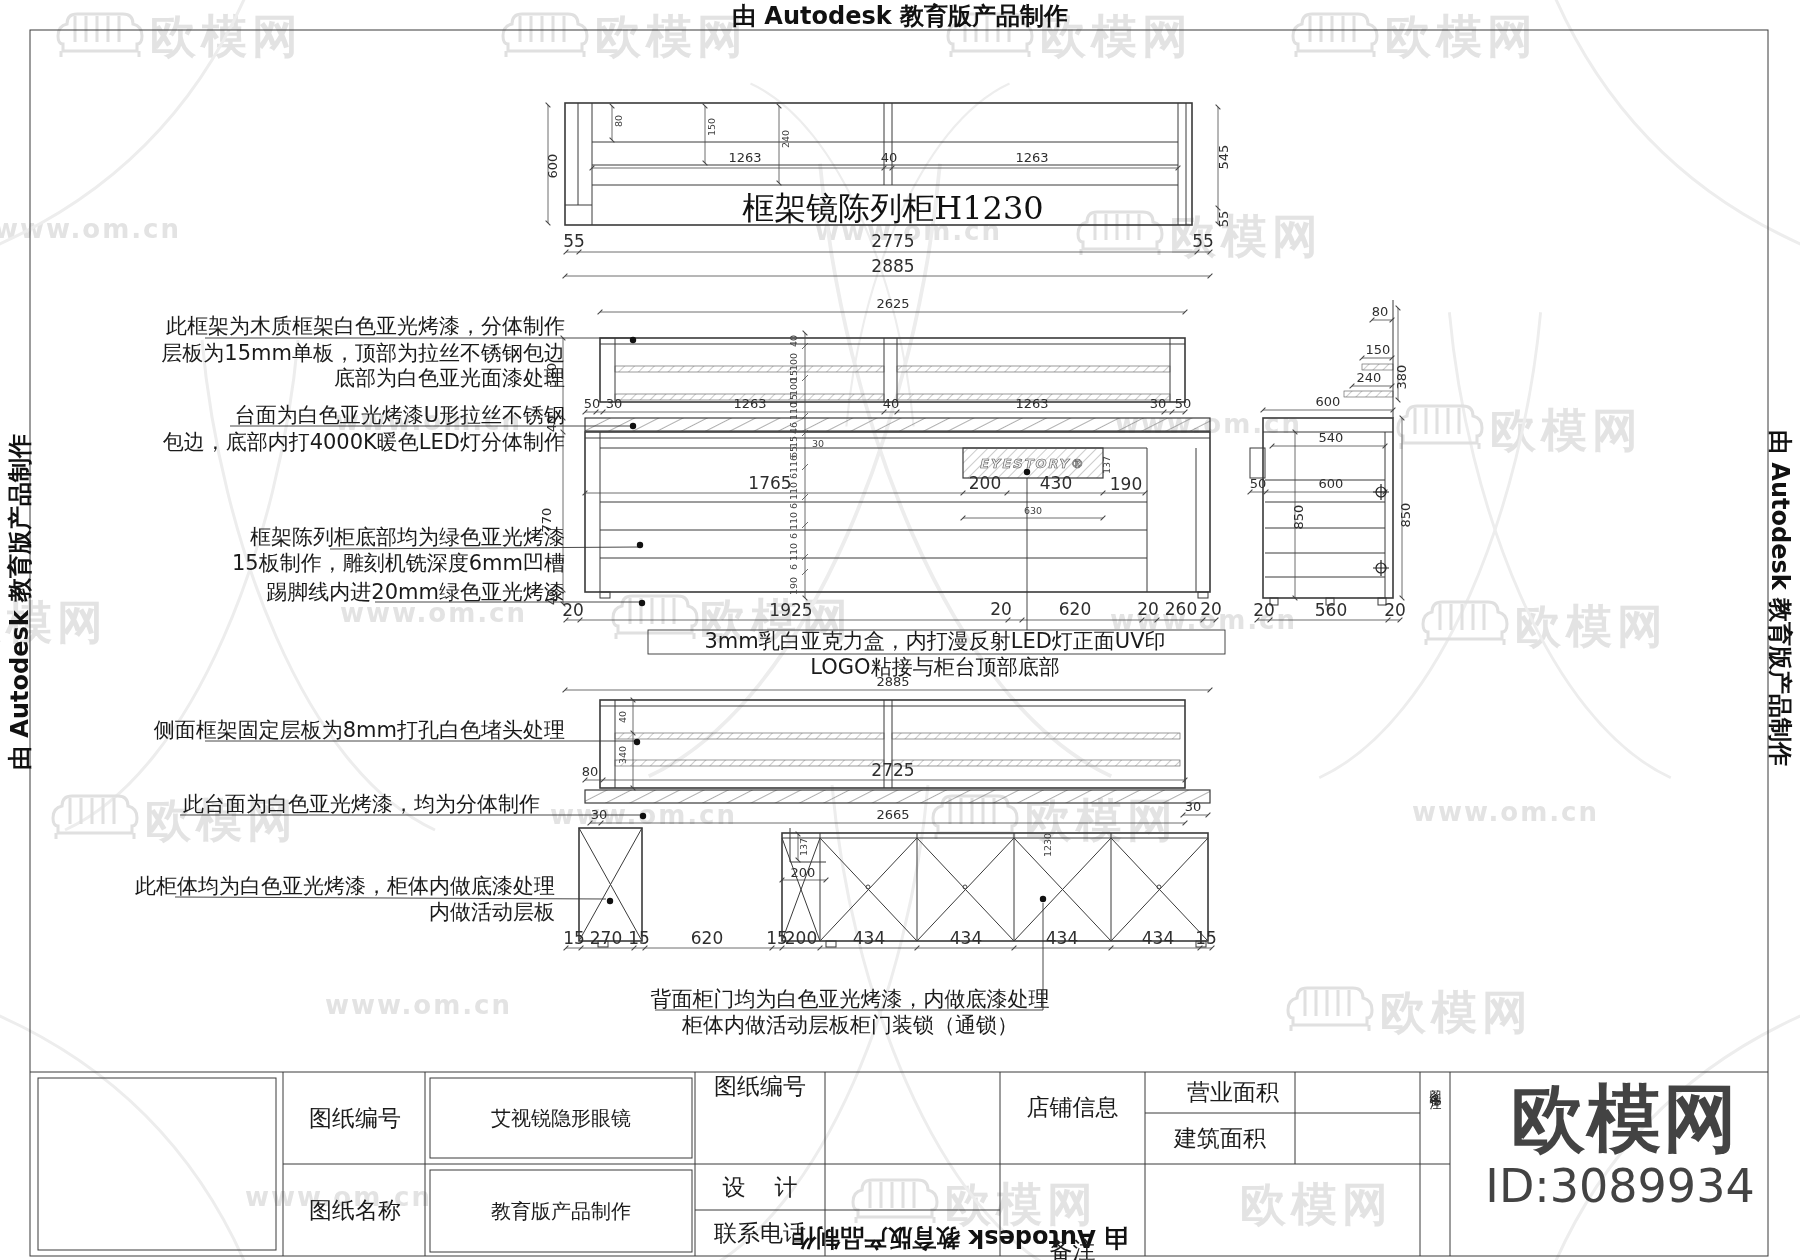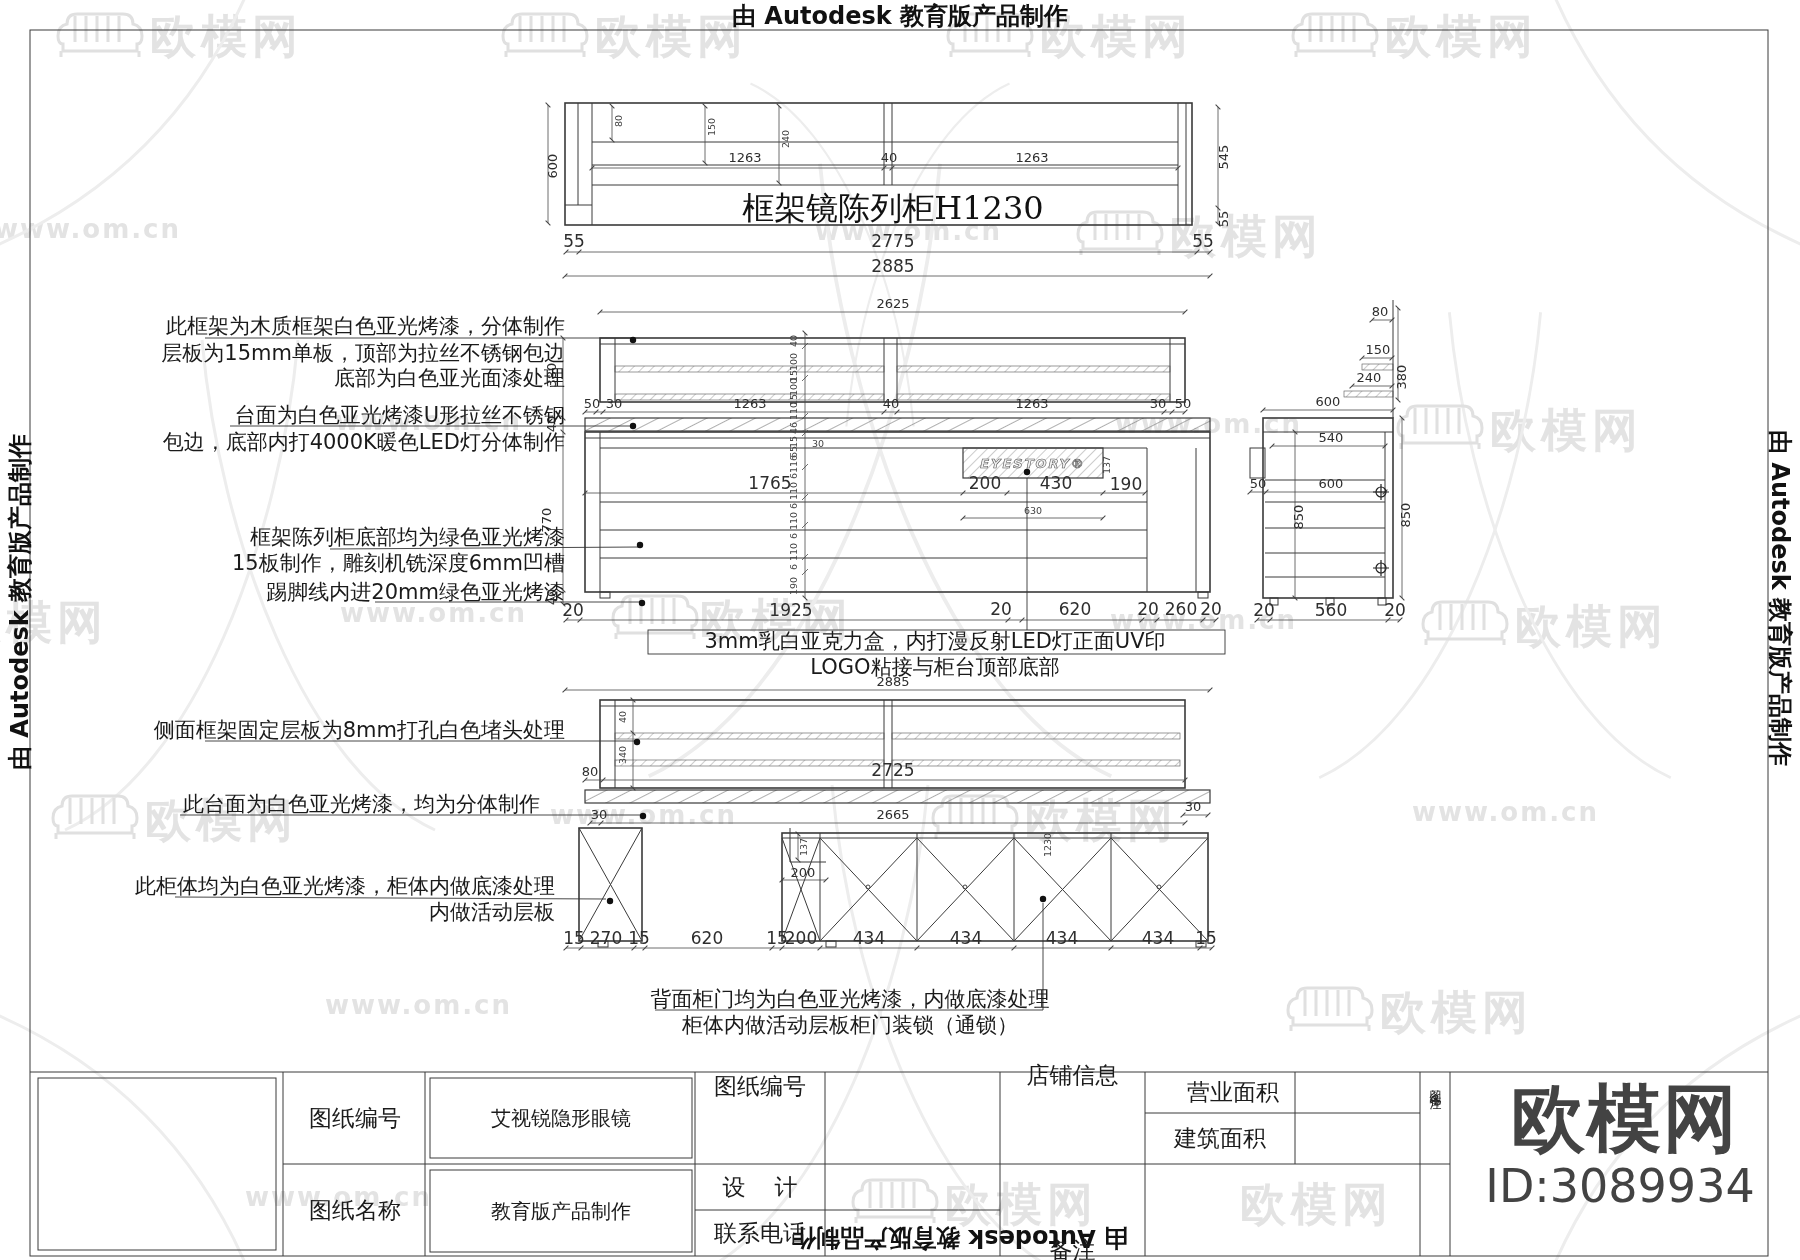--- a/index.html
+++ b/index.html
@@ -476,20 +476,20 @@
 <div class="credit vert-r" style="left:1796px;top:430px;width:330px;">由 Autodesk 教育版产品制作</div>
 <div class="credit flip" style="left:760px;top:1222px;width:400px;">由 Autodesk 教育版产品制作</div>
 
 <div class="tb tb-label" style="left:285px;top:1072px;width:140px;height:92px;">图纸编号</div>
 <div class="tb tb-value" style="left:430px;top:1078px;width:262px;height:80px;">艾视锐隐形眼镜</div>
 <div class="tb tb-label" style="left:285px;top:1164px;width:140px;height:92px;">图纸名称</div>
 <div class="tb tb-value" style="left:430px;top:1170px;width:262px;height:82px;">教育版产品制作</div>
 <div class="tb tb-label" style="left:695px;top:1040px;width:130px;height:92px;">图纸编号</div>
 <div class="tb tb-label" style="left:695px;top:1164px;width:130px;height:46px;">设    计</div>
 <div class="tb tb-label" style="left:695px;top:1210px;width:130px;height:46px;">联系电话</div>
-<div class="tb tb-label" style="left:1000px;top:1040px;width:145px;height:70px;">店铺信息</div>
+<div class="tb tb-label" style="left:1000px;top:1072px;width:145px;height:70px;">店铺信息</div>
 <div class="tb tb-label" style="left:1145px;top:1072px;width:176px;height:41px;">营业面积</div>
 <div class="tb tb-label" style="left:1145px;top:1113px;width:150px;height:51px;">建筑面积</div>
 <div class="tb tb-label" style="left:1000px;top:1164px;width:145px;height:92px;margin-top:40px;">备注</div>
 <div class="tb tb-note" style="left:1421px;top:1075px;width:28px;height:95px;">图纸备注:</div>
 
 <div class="tb brand-big" style="left:1480px;top:1075px;width:290px;height:90px;z-index:4;">欧模网</div>
 <div class="tb brand-id" style="left:1480px;top:1160px;width:280px;height:52px;z-index:4;">ID:3089934</div>
 
 </body></html>

